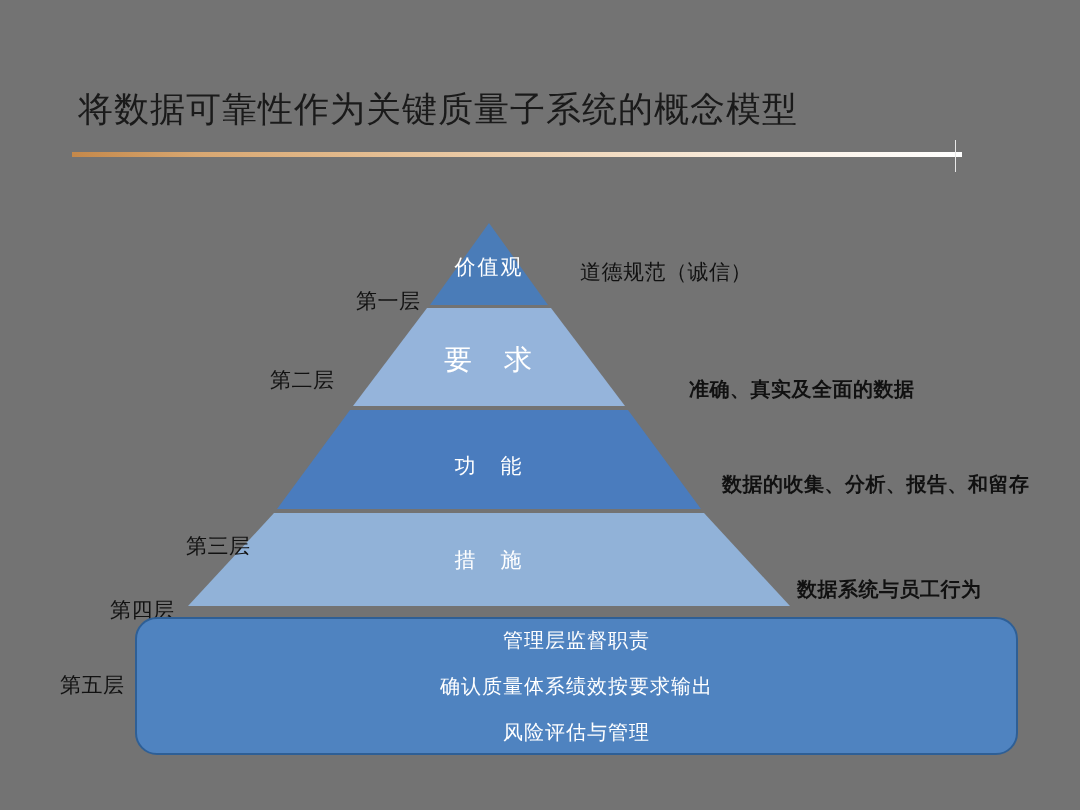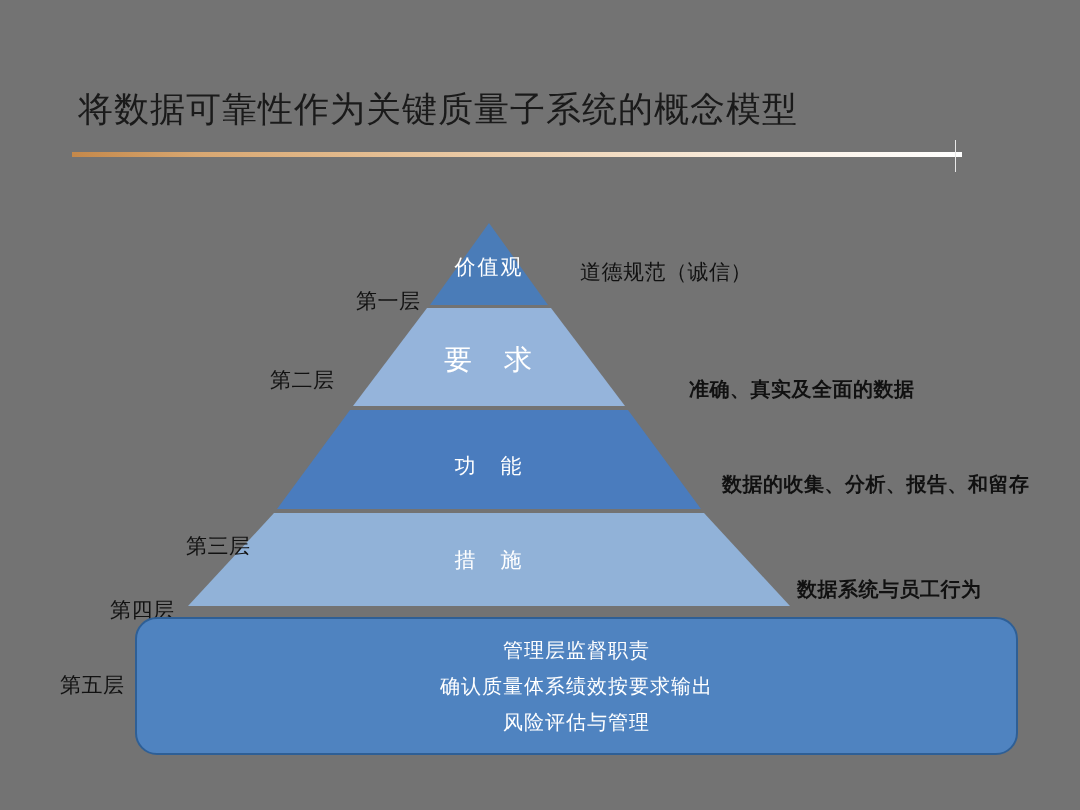--- a/index.html
+++ b/index.html
@@ -117,21 +117,21 @@
     width: 883px;
     height: 138px;
     background: #4f83c0;
     border: 2.5px solid #2e5f96;
     border-radius: 22px;
     box-sizing: border-box;
     display: flex;
     flex-direction: column;
     align-items: center;
     justify-content: center;
-    gap: 9px;
+    gap: 19px;
   }
   .base-line {
     color: #ffffff;
     font-family: "Liberation Serif", "DejaVu Serif", serif;
     font-size: 20px;
     letter-spacing: 1px;
     white-space: nowrap;
     text-align: center;
   }
 </style>

